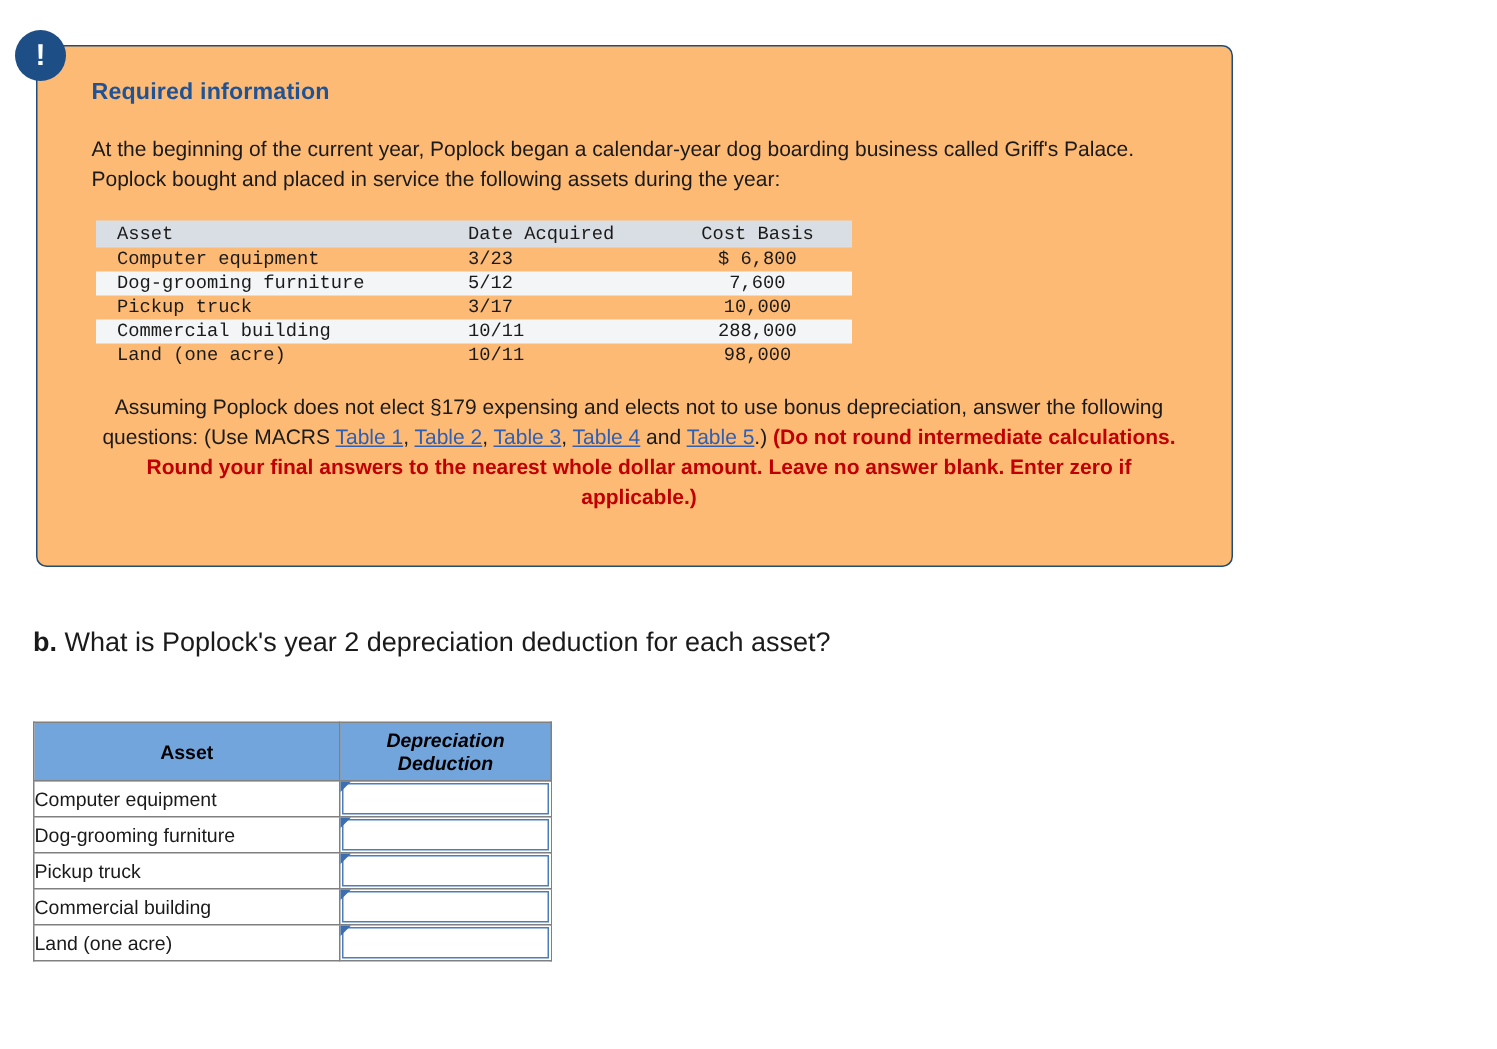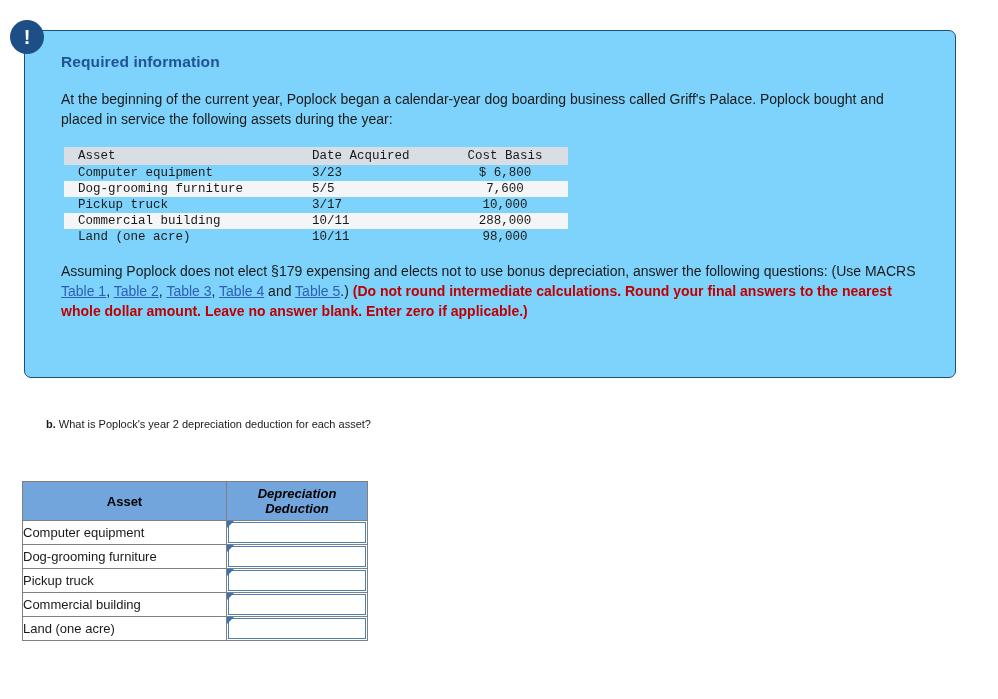--- a/index.html
+++ b/index.html
@@ -15,26 +15,26 @@
     font-family: "Liberation Sans", sans-serif;
     color: #1a1a1a;
     overflow: hidden;
   }
 
   
   #info-panel {
     position: absolute;
     left: 24px;
     top: 30px;
-    width: 932px;
+    width: 798px;
     height: 348px;
     box-sizing: border-box;
     border: 1.5px solid #1f4e79;
     border-radius: 7px;
-    background: #7dd3fc;
+    background: #fdba74;
   }
 
   #alert-badge {
     position: absolute;
     left: 10px;
     top: 20px;
     width: 34px;
     height: 34px;
     border-radius: 50%;
     background: #1d4e86;
@@ -102,38 +102,38 @@
   .mono-table .col-asset   { width: 218px; text-align: left; padding-left: 14px;}
   .mono-table .col-date    { width: 122px; text-align: left; }
   .mono-table .col-cost    { width: 110px; text-align: center; }
   .mono-table tbody tr.alt td { background: #f4f5f7; }
 
   .macrs-para {
     font-size: 14px;
     line-height: 20px;
     margin: 0;
     max-width: 870px;
+    text-align: center;
   }
   .macrs-para a {
     color: #2f5fb3;
     text-decoration: underline;
   }
   .warn {
     color: #c00000;
     font-weight: bold;
   }
 
   
   #question-line {
     position: absolute;
     left: 22px;
     top: 418px;
-    font-size: 11px;
-    color: #1a1a1a;
-    margin-left: 24px;
+    font-size: 18px;
+    color: #1a1a1a;
   }
   #question-line .qlabel { font-weight: bold; }
 
   
   #answer-table-wrap {
     position: absolute;
     left: 22px;
     top: 481px;
   }
   table.answer-table {
@@ -235,21 +235,21 @@
         </tr>
       </thead>
       <tbody>
         <tr>
           <td class="col-asset">Computer equipment</td>
           <td class="col-date">3/23</td>
           <td class="col-cost">$ 6,800</td>
         </tr>
         <tr class="alt">
           <td class="col-asset">Dog-grooming furniture</td>
-          <td class="col-date">5/5</td>
+          <td class="col-date">5/12</td>
           <td class="col-cost">7,600</td>
         </tr>
         <tr>
           <td class="col-asset">Pickup truck</td>
           <td class="col-date">3/17</td>
           <td class="col-cost">10,000</td>
         </tr>
         <tr class="alt">
           <td class="col-asset">Commercial building</td>
           <td class="col-date">10/11</td>

